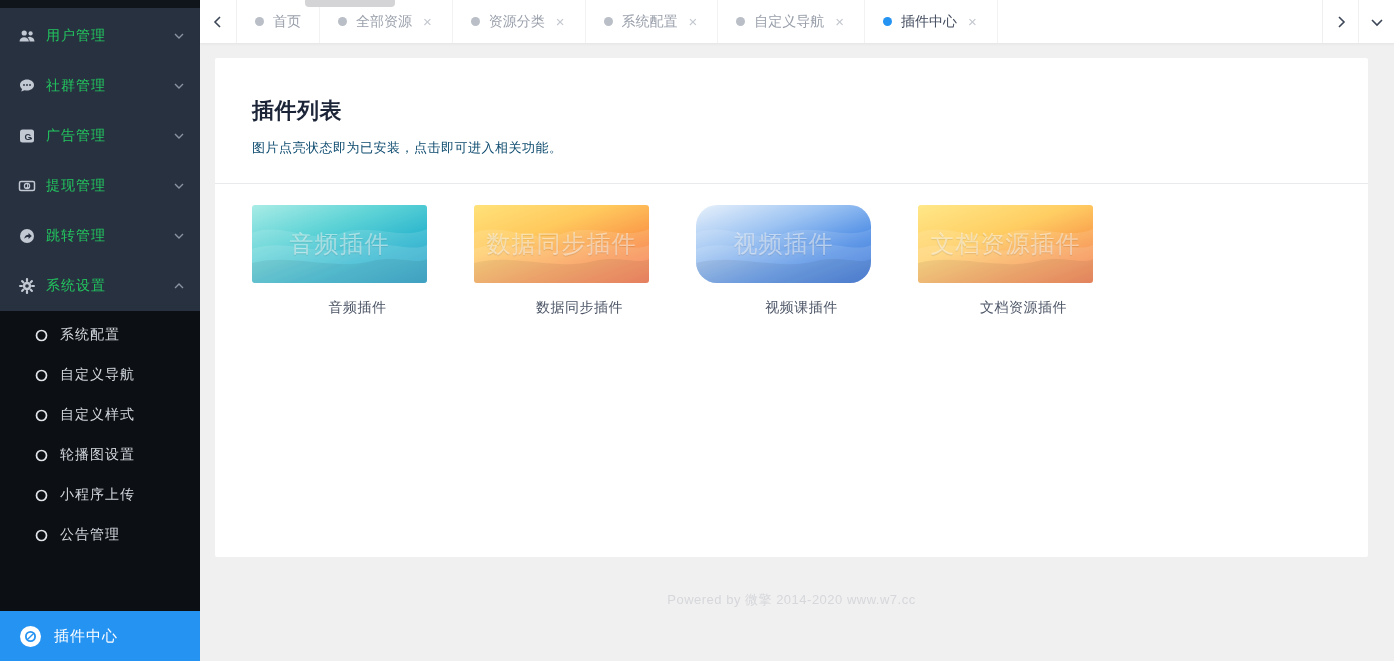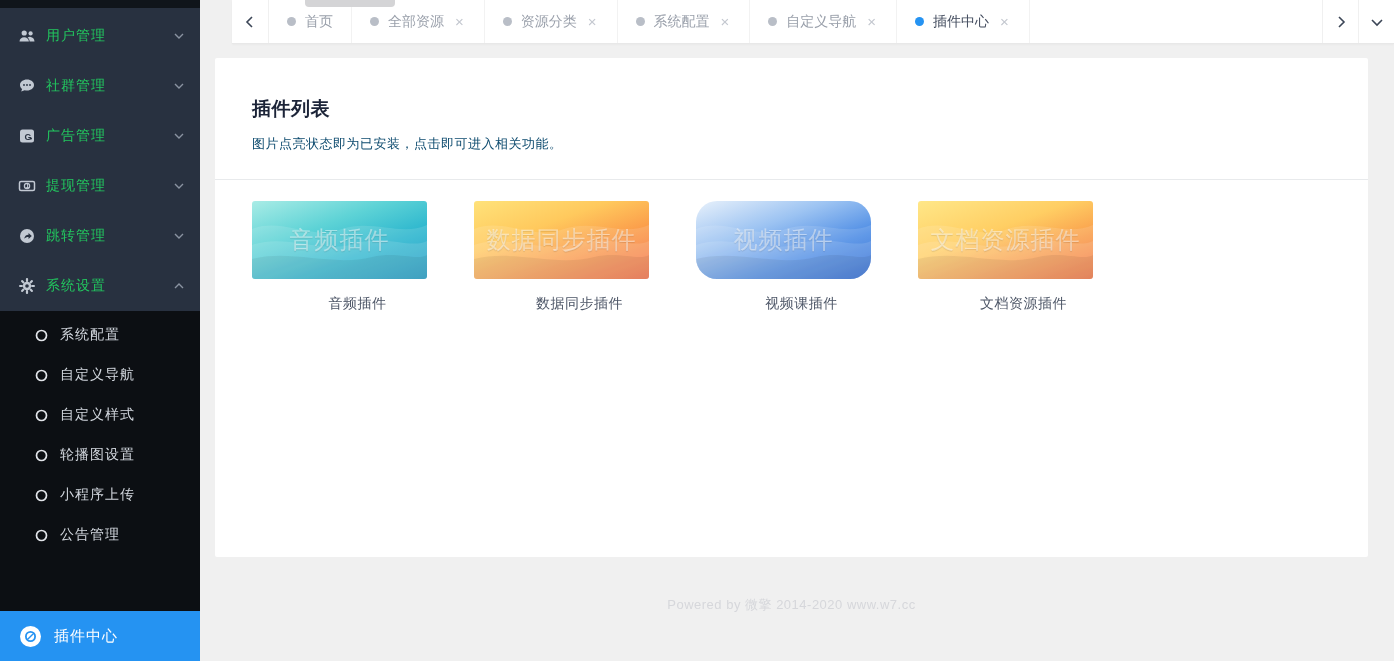--- a/index.html
+++ b/index.html
@@ -19,52 +19,52 @@
   .submenu-item { height:40px; display:flex; align-items:center; padding:0 14px 0 34px; cursor:pointer; color:#d2d7de; font-size:14px; }
   .smi-icon { width:14px; height:14px; display:inline-flex; align-items:center; justify-content:center; margin-right:12px; }
   .smi-label { letter-spacing:1px; }
   .plugin-center-item { margin-top:auto; height:50px; display:flex; align-items:center; padding:0 14px 0 18px; background:#2593f2; color:#ffffff; font-size:15px; cursor:pointer; }
   .pci-icon { width:24px; height:24px; margin-right:12px; display:inline-flex; align-items:center; justify-content:center; }
 
   
   .main { flex:1; display:flex; flex-direction:column; background:#f0f0f0; position:relative; }
 
   
-  .tabsbar { height:44px; background:#ffffff; display:flex; align-items:stretch; border-bottom:1px solid #e8e8e8; box-shadow:0 1px 2px rgba(0,0,0,0.03);margin-left:32px; }
+  .tabsbar { height:44px; background:#ffffff; display:flex; align-items:stretch; border-bottom:1px solid #e8e8e8; box-shadow:0 1px 2px rgba(0,0,0,0.03); }
   .tab-nav-btn { width:37px; display:flex; align-items:center; justify-content:center; background:#ffffff; border:none; border-right:1px solid #f0f0f0; cursor:pointer; }
   .tab-nav-btn.right { border-right:none; border-left:1px solid #f0f0f0; width:36px; }
   .tabs { display:flex; flex:1; }
   .tab { display:flex; align-items:center; gap:9px; padding:0 18px; border-right:1px solid #f2f2f2; font-size:14px; color:#9aa0ab; cursor:pointer; background:#ffffff; white-space:nowrap; }
   .tab-dot { width:9px; height:9px; border-radius:50%; background:#b9bec7; }
   .tab.active { color:#434c5e; }
   .tab.active .tab-dot { background:#2593f2; }
   .tab-close { color:#c3c7cf; font-size:15px; line-height:1; padding:1px 2px; cursor:pointer; }
 
   
   .top-artifact { position:absolute; left:105px; top:0; width:90px; height:7px; background:#d4d4d6; border-radius:0 0 4px 4px; z-index:5; }
 
   
   .content { flex:1; padding:14px 26px 0 15px; display:flex; flex-direction:column; }
   .panel { background:#ffffff; border-radius:2px; height:499px; overflow:hidden; }
   .panel-header { padding:38px 37px 26px 37px; border-bottom:1px solid #e8eaec; }
-  .panel-title { font-size:19px; font-weight:bold; color:#1c2438; letter-spacing:0.5px; }
+  .panel-title { font-size:22px; font-weight:bold; color:#1c2438; letter-spacing:0.5px; }
   .panel-subtitle { margin-top:13px; font-size:13px; color:#0c4a6e; letter-spacing:0.5px; }
 
   .cards { display:flex; gap:11px; padding:21px 37px; }
   .card { width:211px; cursor:pointer; }
   .card-img { position:relative; width:175px; height:78px; border-radius:3px; overflow:hidden; }
   .theme-teal  .card-img { background:linear-gradient(160deg,#a9ece6 0%,#5ed3d6 35%,#27b3cd 68%,#0f93c0 100%); }
   .theme-orange .card-img { background:linear-gradient(160deg,#ffe27a 0%,#ffc95d 35%,#fa9447 68%,#f2653a 100%); }
   .theme-blue  .card-img { background:linear-gradient(160deg,#e8f1fb 0%,#9cc3f2 35%,#4a8ae4 68%,#1d5ecf 100%);border-radius:21px; }
   .theme-amber .card-img { background:linear-gradient(160deg,#ffe788 0%,#ffce63 40%,#f99b4b 70%,#ef6a35 100%); }
   .card-waves { position:absolute; inset:0; width:100%; height:100%; }
   .card-img-text { position:absolute; inset:0; display:flex; align-items:center; justify-content:center; font-size:24px; font-weight:500; letter-spacing:1px; color:rgba(255,255,255,0.48); text-shadow:0 1px 1px rgba(0,0,0,0.10); white-space:nowrap; }
   .card-caption { margin-top:16px; text-align:center; font-size:14px; color:#4c5566; letter-spacing:0.5px; }
 
-  .footer { flex:1; display:flex; justify-content:center; align-items:flex-start; padding-top:24px;margin-top:15px; }
+  .footer { flex:1; display:flex; justify-content:center; align-items:flex-start; padding-top:34px; }
   .footer-text { font-size:13px; color:#d6d7db; letter-spacing:0.5px; }
 
   svg { display:block; }
 </style>
 </head>
 <body>
 
 <div class="app">
 
   <aside class="sidebar">

